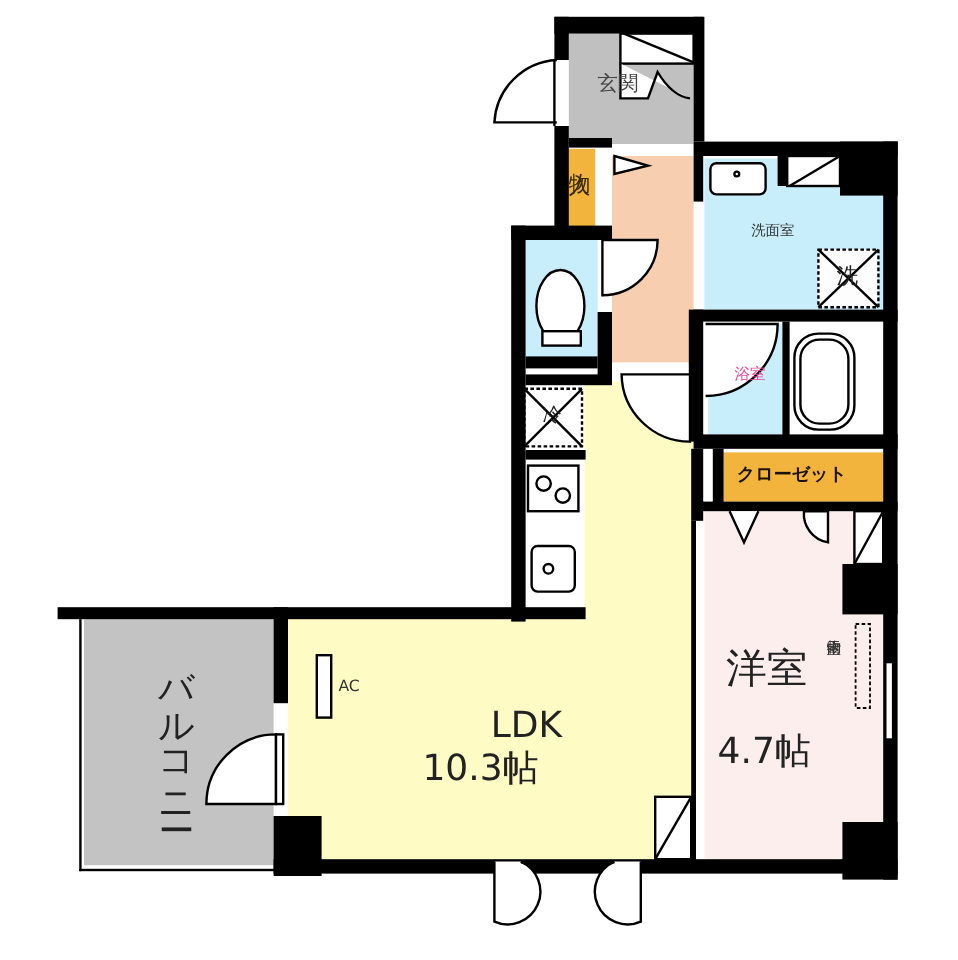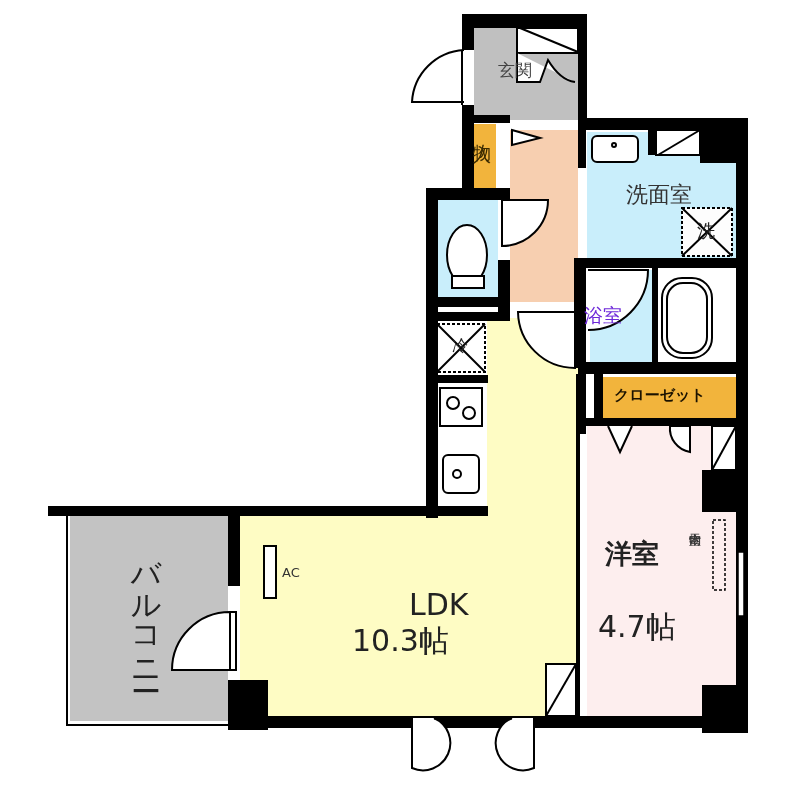--- a/index.html
+++ b/index.html
@@ -129,24 +129,24 @@
     <rect x="230" y="612" width="6" height="58" fill="#fff"></rect>
 
     <path d="M412 718 L412 768 A22 22 0 0 0 434 718" fill="#fff"></path>
     <path d="M534 718 L534 768 A22 22 0 0 1 512 718" fill="#fff"></path>
     <line x1="434" y1="719" x2="512" y2="719" stroke-width="1"></line>
   </g>
 </svg>
 
 <div class="lbl" style="left:498px;top:62px;font-size:17px;color:#444;">玄関</div>
 <div class="lbl vt" style="left:473px;top:130px;font-size:18px;color:#3a2a00;">物入</div>
-<div class="lbl" style="left:626px;top:186px;font-size:22px;color:#333;font-family:Liberation Mono, monospace;">洗面室</div>
+<div class="lbl" style="left:626px;top:186px;font-size:12px;color:#333;">洗面室</div>
 <div class="lbl" style="left:697px;top:222px;font-size:18px;">洗</div>
-<div class="lbl" style="left:584px;top:306px;font-size:19px;color:#6d28d9;">浴室</div>
+<div class="lbl" style="left:612px;top:306px;font-size:13px;color:#ec4899;">浴室</div>
 <div class="lbl" style="left:614px;top:388px;font-size:15px;font-weight:bold;color:#1a1200;">クローゼット</div>
 <div class="lbl" style="left:452px;top:338px;font-size:16px;">冷</div>
 <div class="lbl" style="left:362px;top:590px;font-size:30px;margin-left:47px;">LDK</div>
 <div class="lbl" style="left:352px;top:626px;font-size:30px;">10.3帖</div>
-<div class="lbl" style="left:605px;top:540px;font-size:27px;font-weight:bold;">洋室</div>
+<div class="lbl" style="left:605px;top:540px;font-size:34px;">洋室</div>
 <div class="lbl" style="left:598px;top:612px;font-size:30px;">4.7帖</div>
 <div class="lbl vt" style="left:689px;top:524px;font-size:12px;color:#333;">室内物干</div>
 <div class="lbl vt" style="left:131px;top:540px;font-size:30px;">バルコニー</div>
 <div class="lbl" style="left:282px;top:566px;font-size:13px;color:#333;">AC</div>
 
 </body></html>

